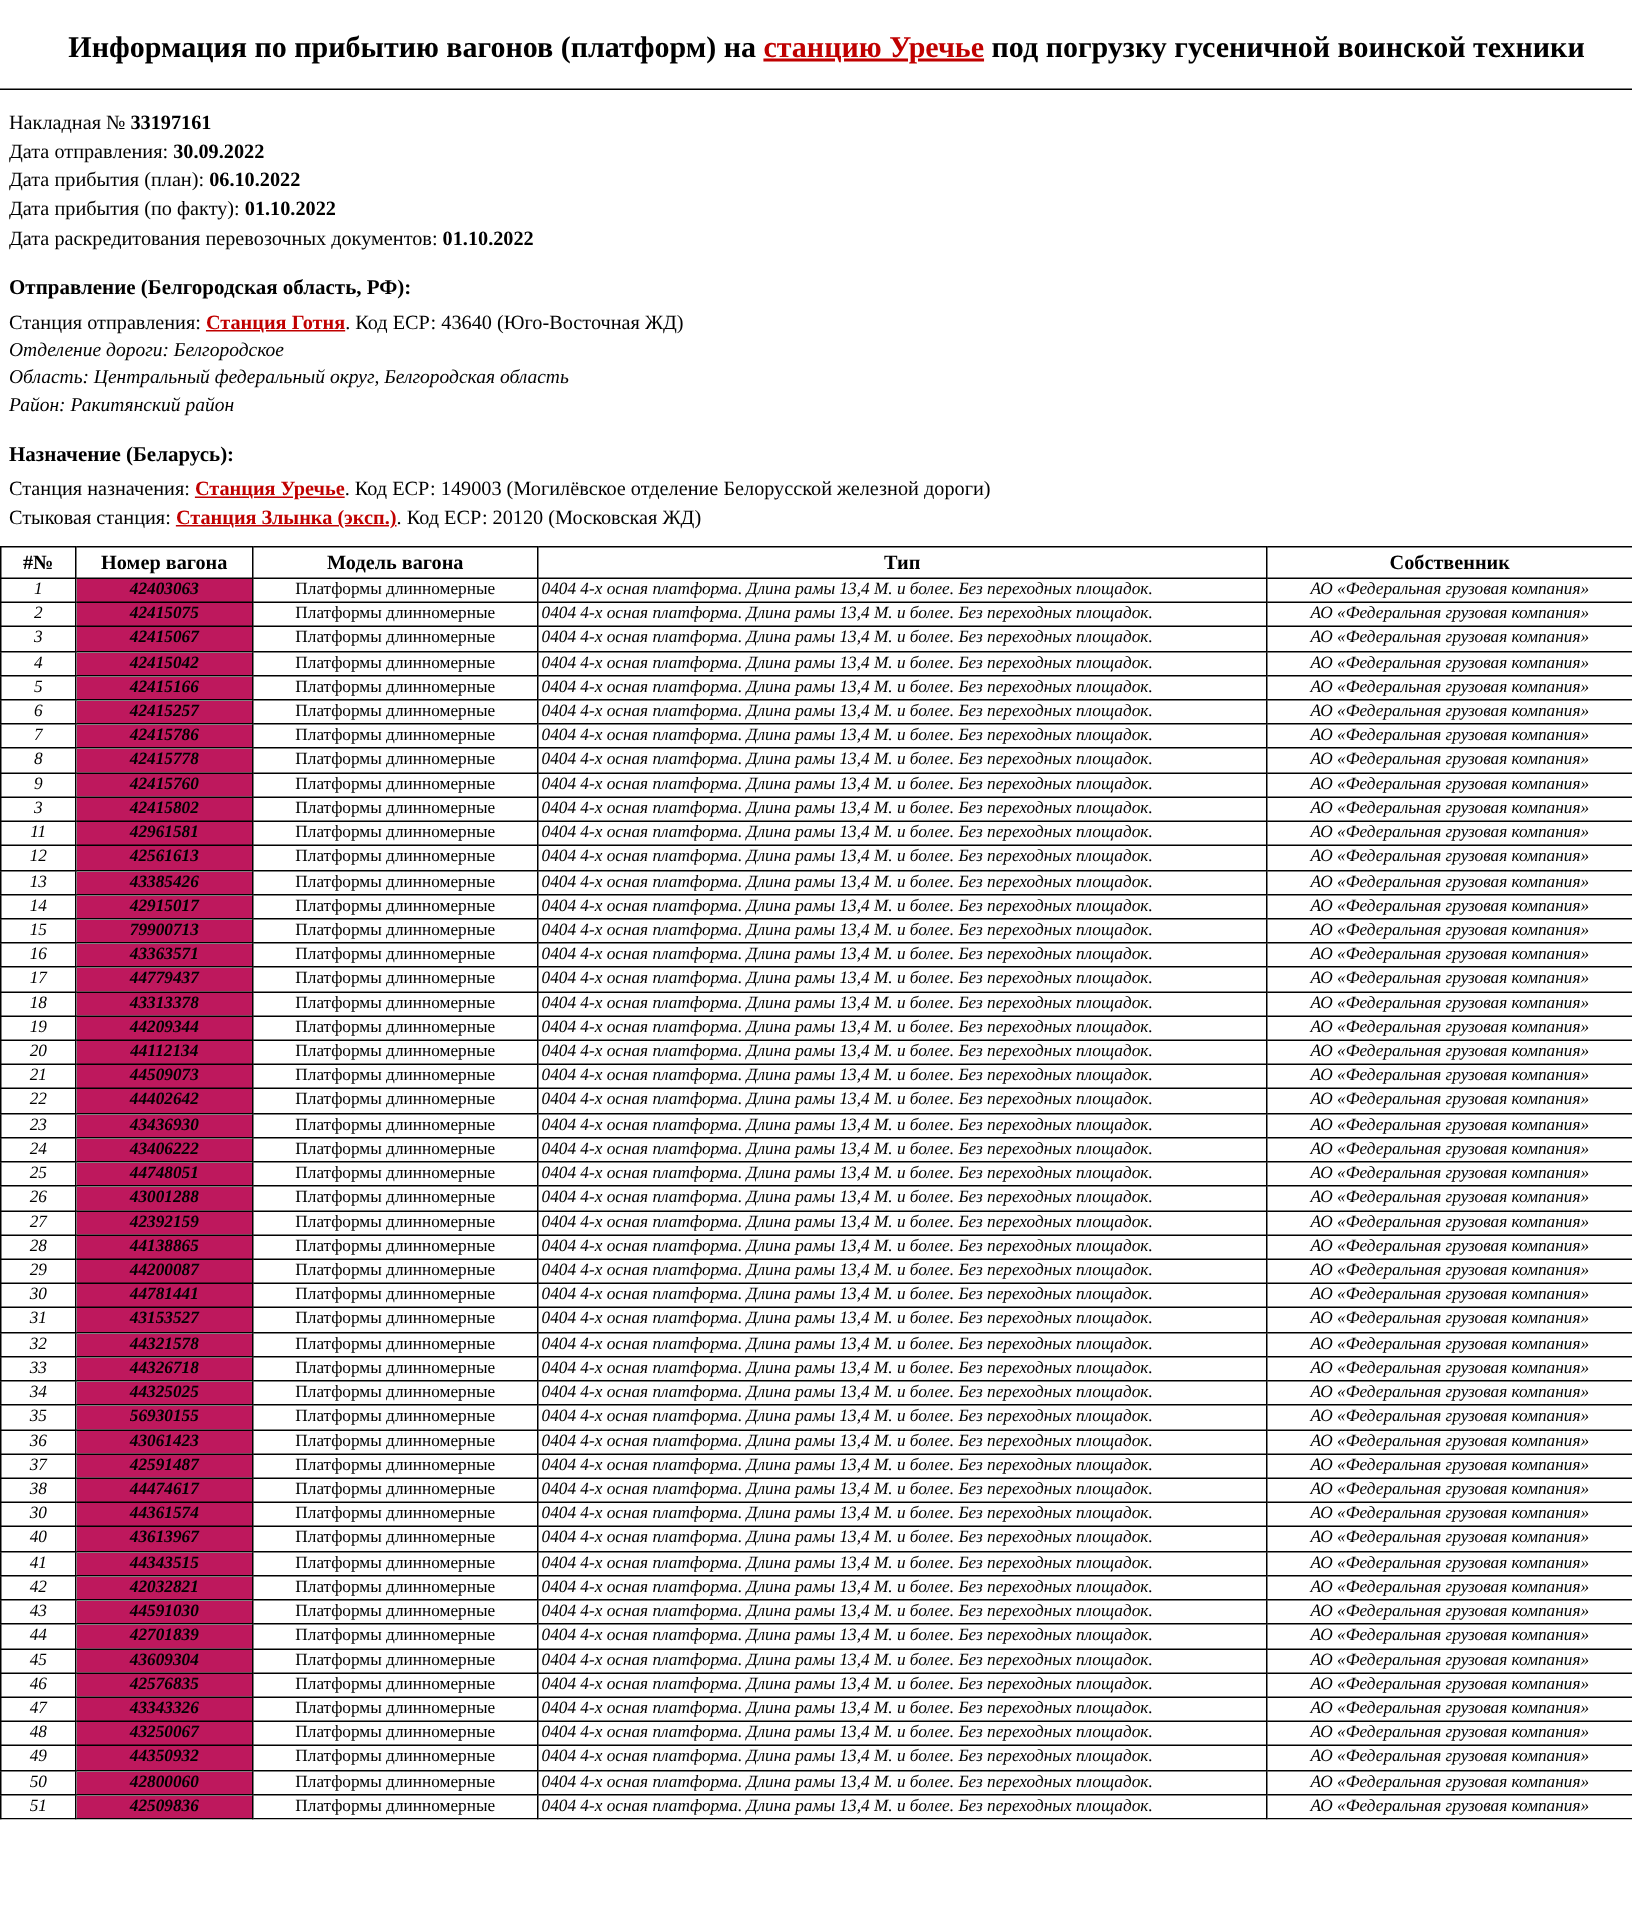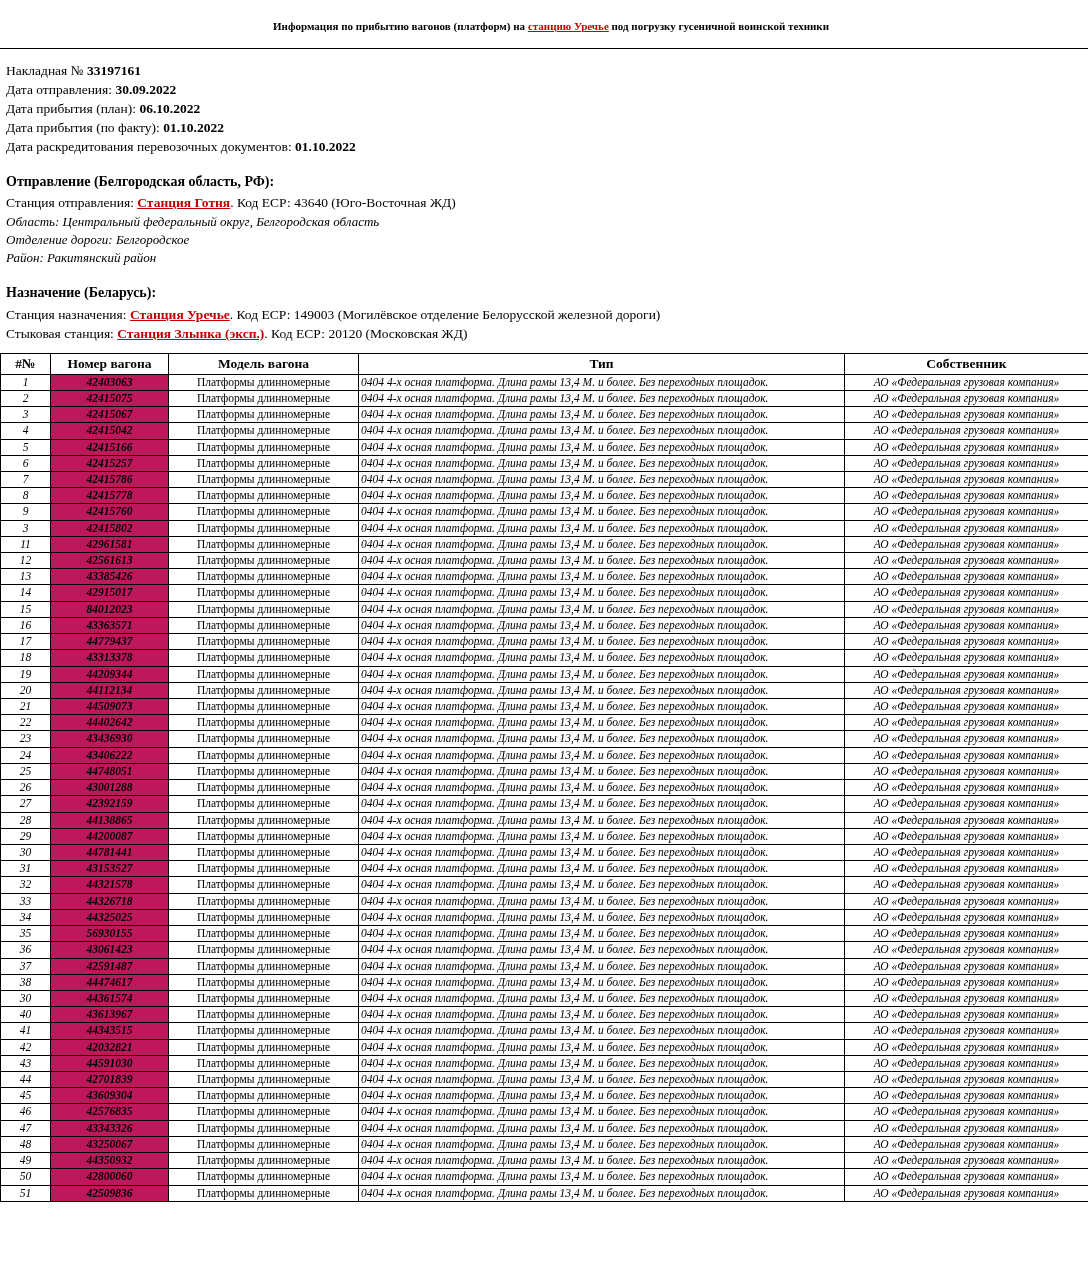--- a/index.html
+++ b/index.html
@@ -13,21 +13,21 @@
     color: #000000;
     font-size: 13px;
   }
   .page {
     width: 1088px;
     box-sizing: border-box;
   }
   .doc-title {
     text-align: center;
     font-weight: bold;
-    font-size: 11px;
+    font-size: 20px;
     padding: 20px 18px 14px 32px;
     line-height: 1.25;
     border-bottom: 1px solid #000;
   }
   .doc-title .station-link {
     color: #c00000;
     text-decoration: underline;
   }
   .meta {
     padding: 12px 10px 0 6px;
@@ -122,22 +122,22 @@
       <span>Дата прибытия (по факту): </span><b>01.10.2022</b>
     </div>
     <div class="line">
       <span>Дата раскредитования перевозочных документов: </span><b>01.10.2022</b>
     </div>
 
     <div class="section-head">Отправление (Белгородская область, РФ):</div>
     <div class="line">
       <span>Станция отправления: </span><span class="link-red">Станция Готня</span><span>. Код ЕСР: 43640 (Юго-Восточная ЖД)</span>
     </div>
+    <div class="line italic-line">Отделение дороги: Белгородское</div>
     <div class="line italic-line">Область: Центральный федеральный округ, Белгородская область</div>
-    <div class="line italic-line">Отделение дороги: Белгородское</div>
     <div class="line italic-line">Район: Ракитянский район</div>
 
     <div class="section-head">Назначение (Беларусь):</div>
     <div class="line">
       <span>Станция назначения: </span><span class="link-red">Станция Уречье</span><span>. Код ЕСР: 149003 (Могилёвское отделение Белорусской железной дороги)</span>
     </div>
     <div class="line">
       <span>Стыковая станция: </span><span class="link-red">Станция Злынка (эксп.)</span><span>. Код ЕСР: 20120 (Московская ЖД)</span>
     </div>
   </div>
@@ -253,21 +253,21 @@
         </tr>
         <tr>
           <td class="num">14</td>
           <td class="wagon">42915017</td>
           <td class="model">Платформы длинномерные</td>
           <td class="type">0404 4-х осная платформа. Длина рамы 13,4 М. и более. Без переходных площадок.</td>
           <td class="owner">АО «Федеральная грузовая компания»</td>
         </tr>
         <tr>
           <td class="num">15</td>
-          <td class="wagon">84012023</td>
+          <td class="wagon">79900713</td>
           <td class="model">Платформы длинномерные</td>
           <td class="type">0404 4-х осная платформа. Длина рамы 13,4 М. и более. Без переходных площадок.</td>
           <td class="owner">АО «Федеральная грузовая компания»</td>
         </tr>
         <tr>
           <td class="num">16</td>
           <td class="wagon">43363571</td>
           <td class="model">Платформы длинномерные</td>
           <td class="type">0404 4-х осная платформа. Длина рамы 13,4 М. и более. Без переходных площадок.</td>
           <td class="owner">АО «Федеральная грузовая компания»</td>

